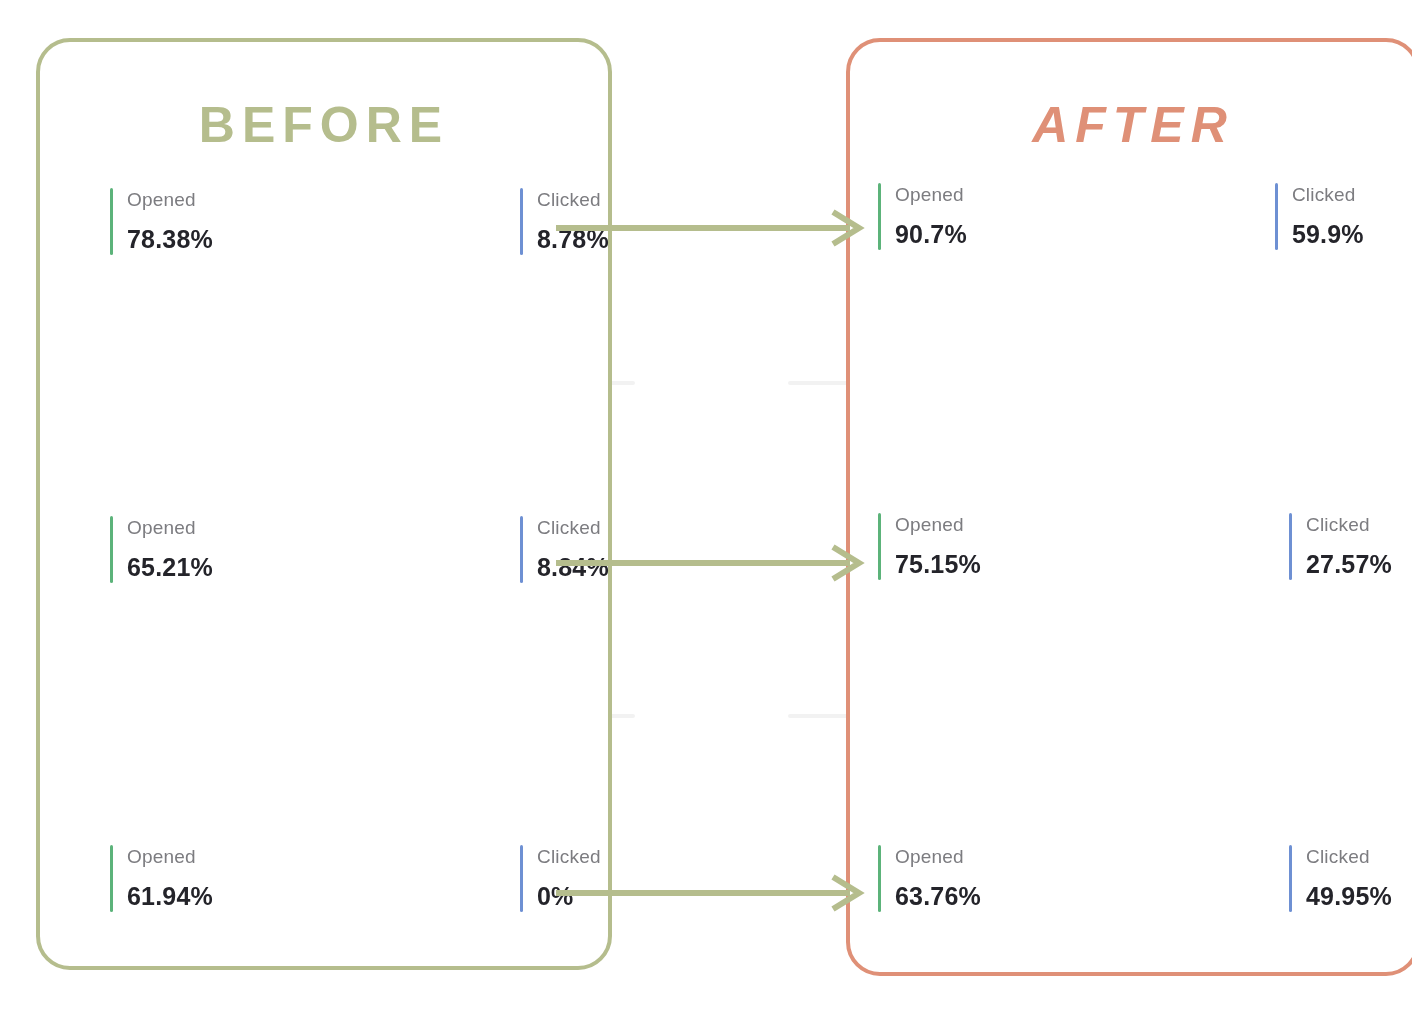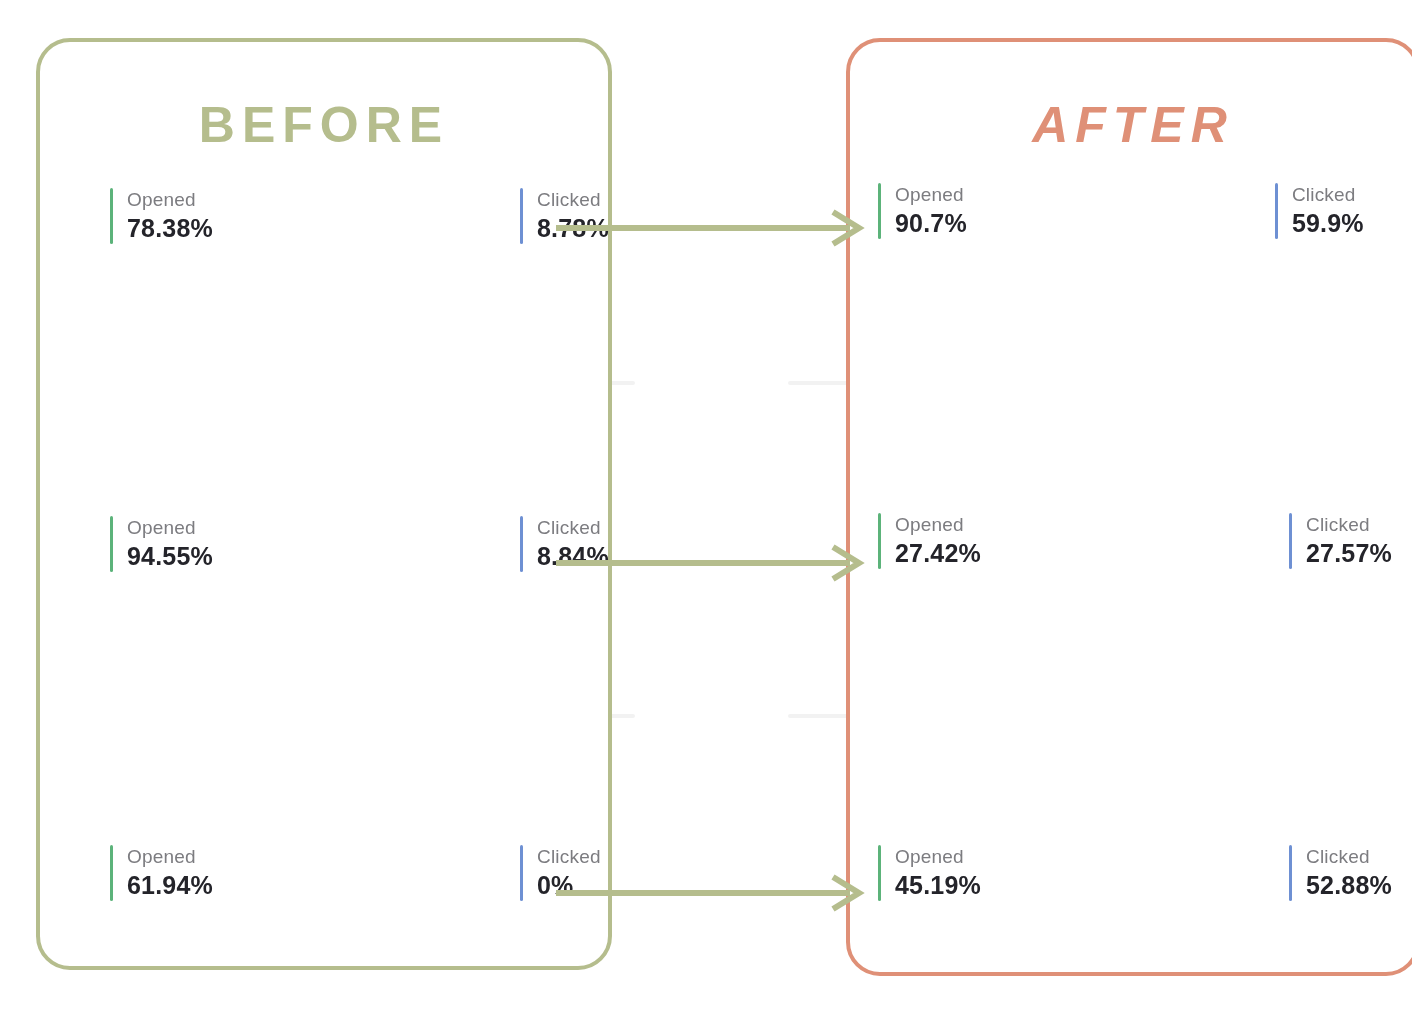--- a/index.html
+++ b/index.html
@@ -107,21 +107,21 @@
     letter-spacing: 0.2px;
     white-space: nowrap;
   }
   .stat-value {
     font-size: 25px;
     font-weight: 700;
     color: #24242a;
     line-height: 1.3;
     letter-spacing: 0.2px;
     white-space: nowrap;
-    margin-top: 0;
+    margin-top: 11px;
   }
 
   
   .stat-row.b1 { left: 110px; top: 188px; }
   .stat-row.b2 { left: 110px; top: 516px; }
   .stat-row.b3 { left: 110px; top: 845px; }
   .stat-row.b1 .gap,
   .stat-row.b2 .gap,
   .stat-row.b3 .gap { width: 307px; }
 
@@ -176,21 +176,21 @@
         <div class="stat-value">8.78%</div>
       </div>
     </div>
   </div>
 
   <div class="stat-row b2">
     <div class="stat">
       <div class="stat-bar opened"></div>
       <div class="stat-text">
         <div class="stat-label">Opened</div>
-        <div class="stat-value">94.55%</div>
+        <div class="stat-value">65.21%</div>
       </div>
     </div>
     <div class="gap"></div>
     <div class="stat">
       <div class="stat-bar clicked"></div>
       <div class="stat-text">
         <div class="stat-label">Clicked</div>
         <div class="stat-value">8.84%</div>
       </div>
     </div>
@@ -230,47 +230,47 @@
         <div class="stat-value">59.9%</div>
       </div>
     </div>
   </div>
 
   <div class="stat-row a2">
     <div class="stat">
       <div class="stat-bar opened"></div>
       <div class="stat-text">
         <div class="stat-label">Opened</div>
-        <div class="stat-value">27.42%</div>
+        <div class="stat-value">75.15%</div>
       </div>
     </div>
     <div class="gap"></div>
     <div class="stat">
       <div class="stat-bar clicked"></div>
       <div class="stat-text">
         <div class="stat-label">Clicked</div>
         <div class="stat-value">27.57%</div>
       </div>
     </div>
   </div>
 
   <div class="stat-row a3">
     <div class="stat">
       <div class="stat-bar opened"></div>
       <div class="stat-text">
         <div class="stat-label">Opened</div>
-        <div class="stat-value">45.19%</div>
-      </div>
-    </div>
-    <div class="gap"></div>
-    <div class="stat">
-      <div class="stat-bar clicked"></div>
-      <div class="stat-text">
-        <div class="stat-label">Clicked</div>
-        <div class="stat-value">52.88%</div>
+        <div class="stat-value">63.76%</div>
+      </div>
+    </div>
+    <div class="gap"></div>
+    <div class="stat">
+      <div class="stat-bar clicked"></div>
+      <div class="stat-text">
+        <div class="stat-label">Clicked</div>
+        <div class="stat-value">49.95%</div>
       </div>
     </div>
   </div>
 
   <div class="arrow" style="left:556px; top:205px;">
     <svg width="310" height="46" viewBox="0 0 310 46" fill="none">
       <path d="M0 23 H294" stroke="#b5bd8d" stroke-width="6" stroke-linecap="butt"></path>
       <path d="M277 7 L303 23 L277 39" stroke="#b5bd8d" stroke-width="6" stroke-linecap="butt" stroke-linejoin="miter" fill="none"></path>
     </svg>
   </div>

